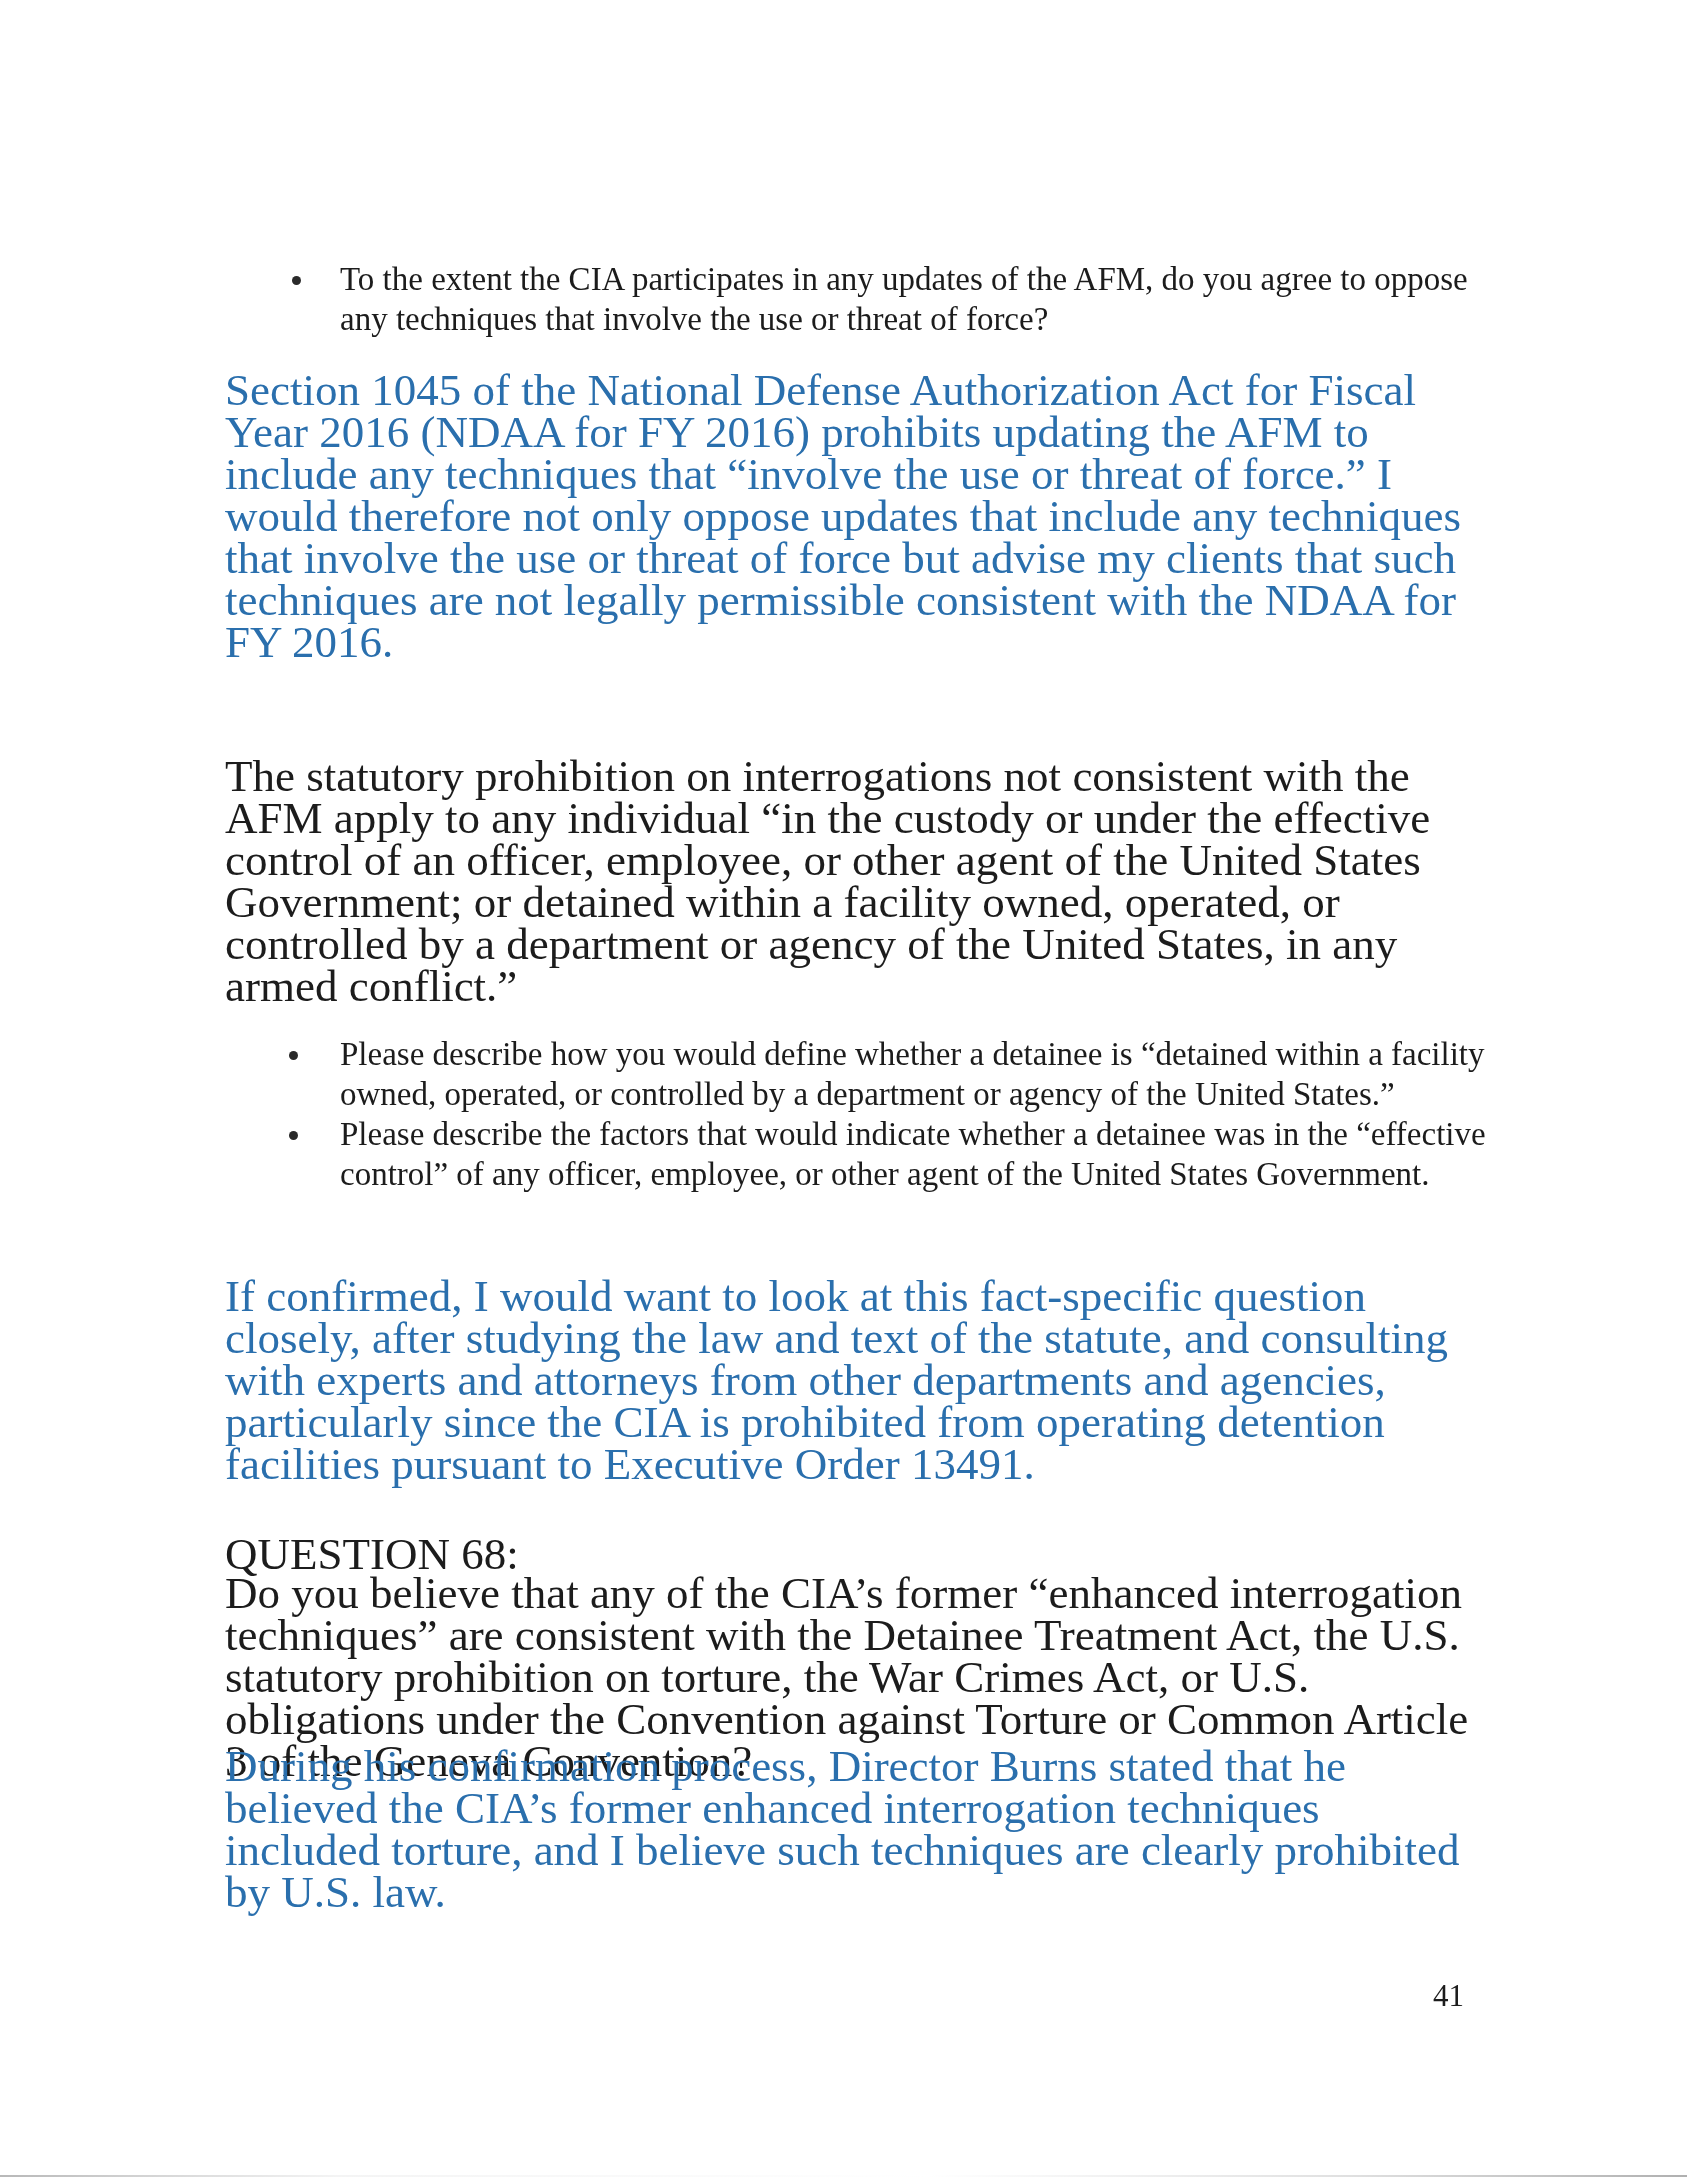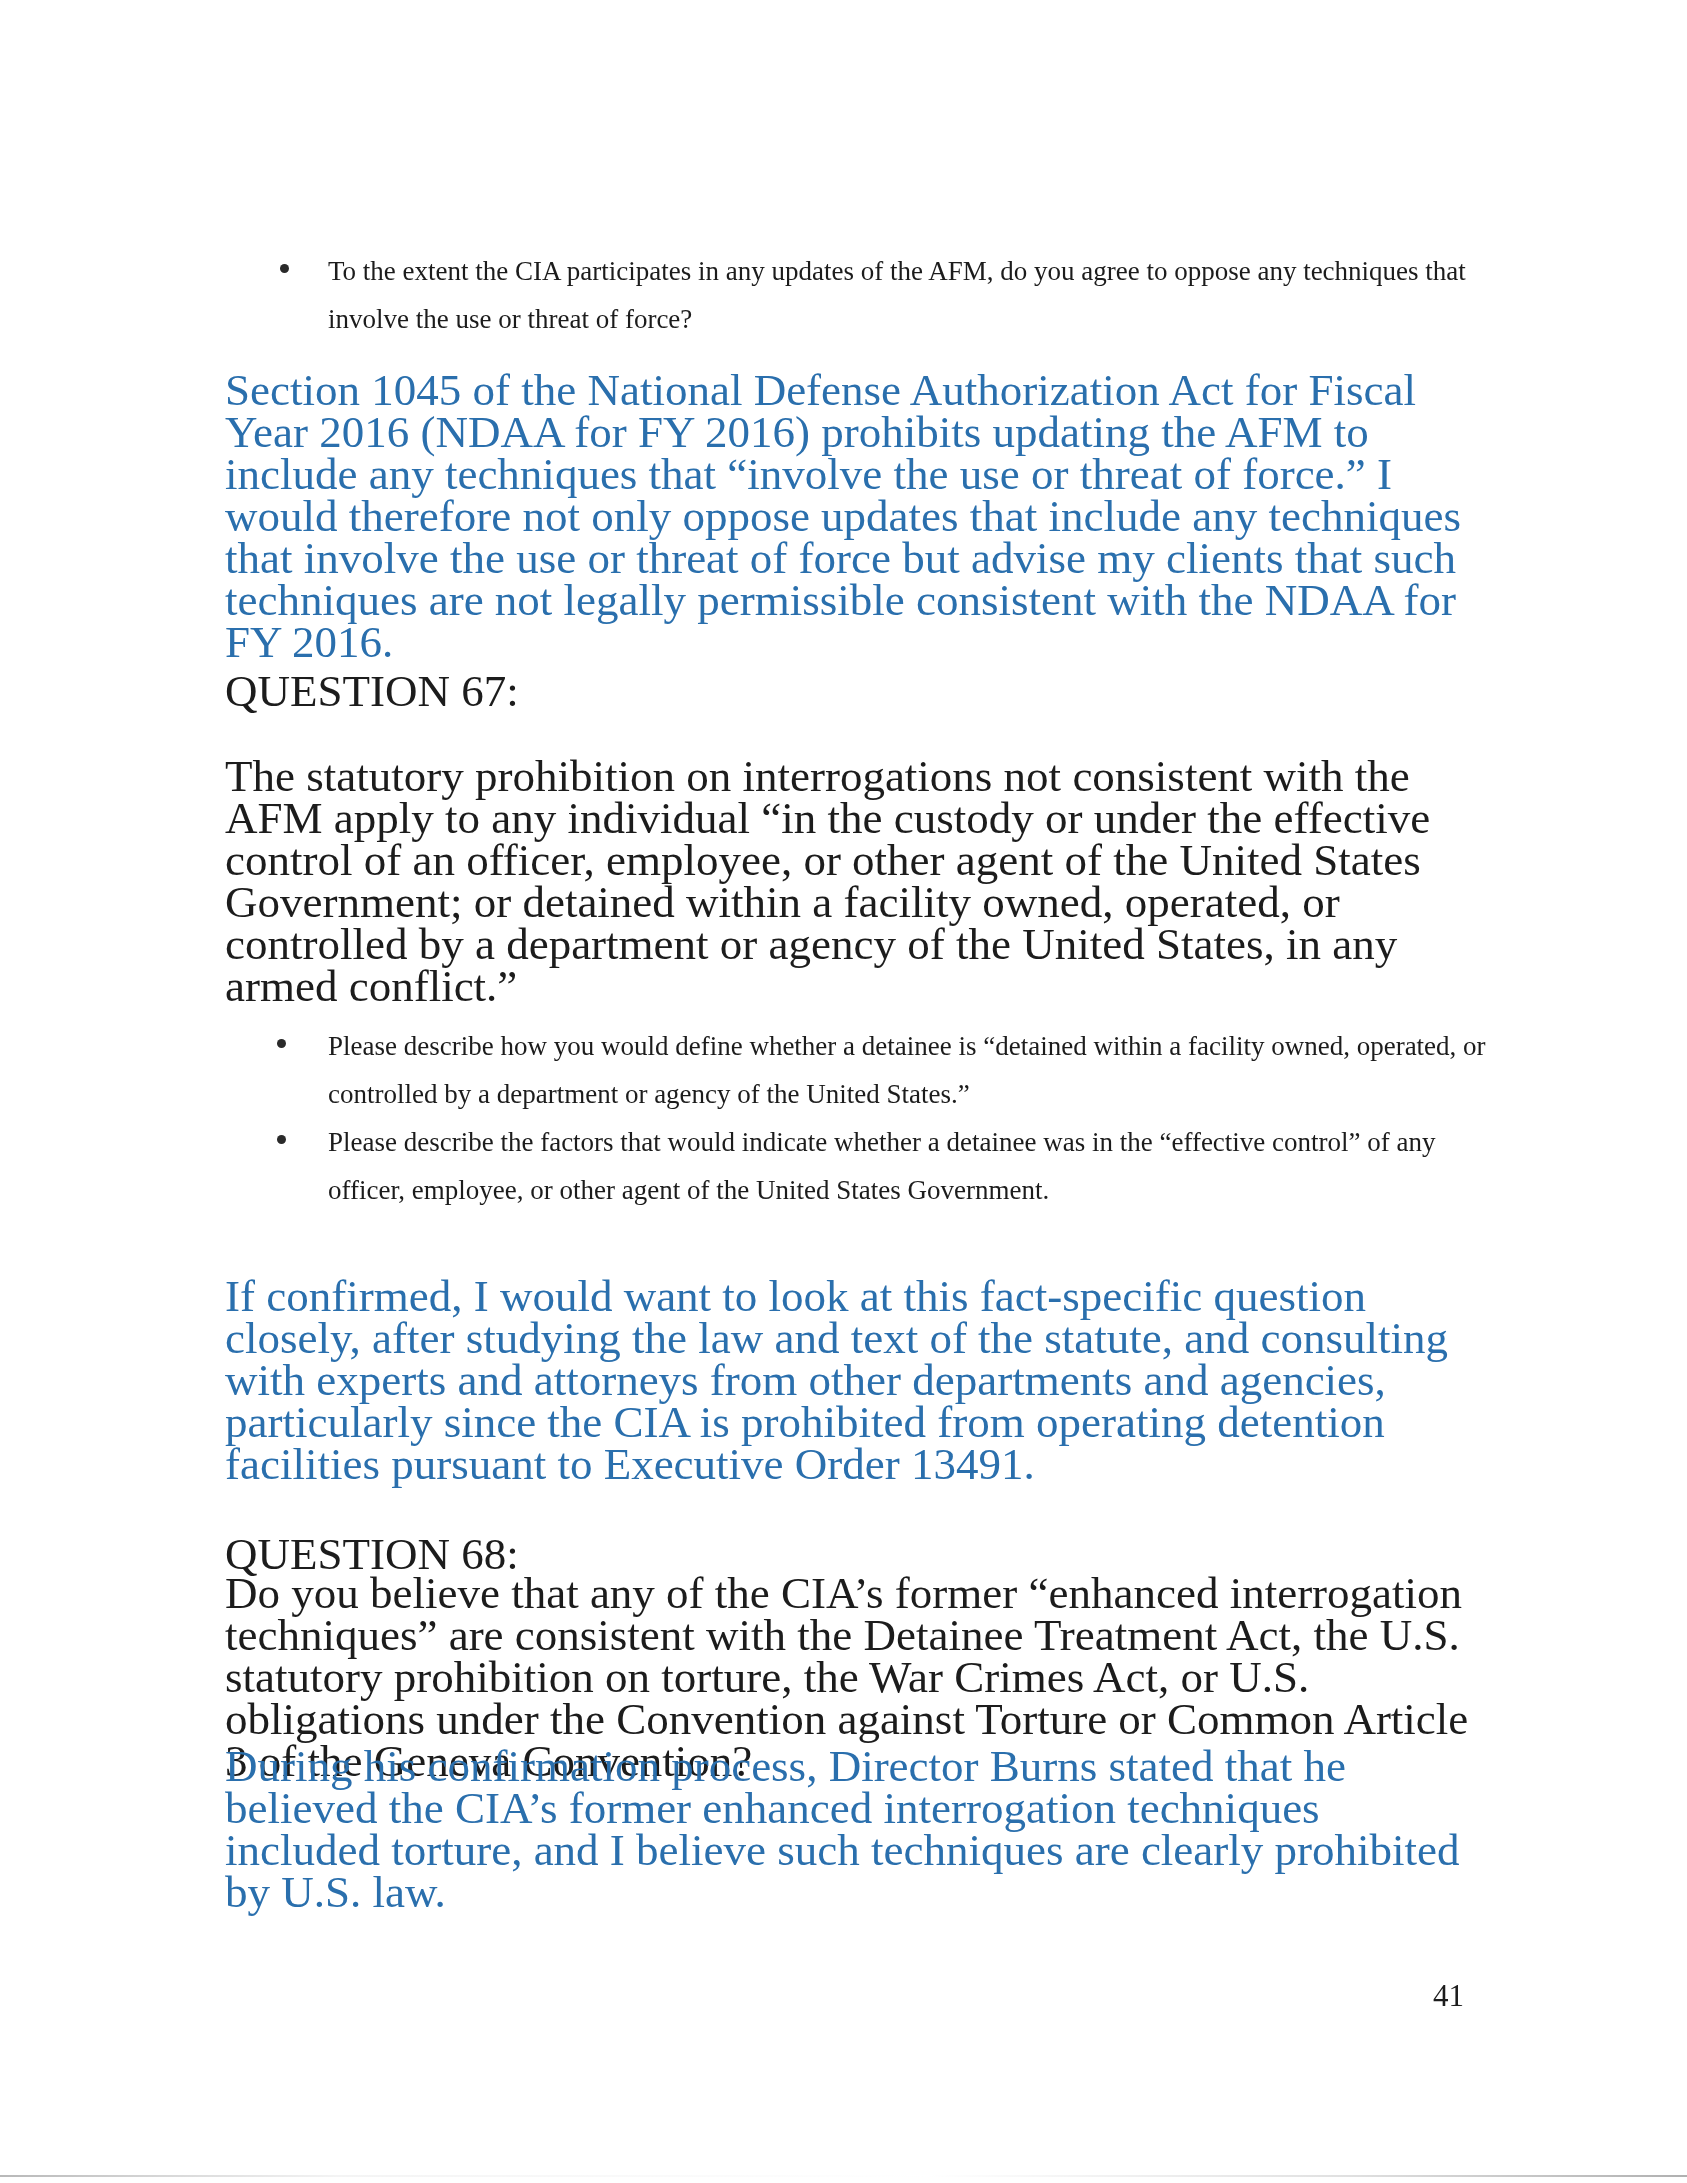--- a/index.html
+++ b/index.html
@@ -5,41 +5,40 @@
   html, body { margin: 0; padding: 0; background: #ffffff; }
   body {
     width: 1687px; height: 2183px; position: relative; overflow: hidden;
     font-family: "Liberation Serif", "DejaVu Serif", serif;
     color: #1c1c1c;
   }
   .page { position: absolute; left: 0; top: 0; width: 1687px; height: 2183px; }
   .block { position: absolute; left: 225px; width: 1257px; font-size: 45px; line-height: 42px; margin: 0; }
   .answer { color: #2a6fad; }
   .question-label { letter-spacing: 0; }
-  .bullet-list { position: absolute; left: 225px; width: 1257px; margin: 4px; padding: 0; list-style: none; font-size: 27px; line-height: 48px; }
+  .bullet-list { position: absolute; left: 225px; width: 1257px; margin: 16px; padding: 0; list-style: none; font-size: 33px; line-height: 40px; }
   .bullet-item { position: relative; padding-left: 99px; margin: 0; }
   .bullet-dot { position: absolute; left: 48px; top: 17px; width: 9.3px; height: 9.3px; border-radius: 50%; background: #2a2a2a; }
   .page-number { position: absolute; left: 1433px; top: 1975px; font-size: 31px; line-height: 42px; }
   .bottom-rule { position: absolute; left: 0; top: 2175px; width: 1687px; height: 2px; background: linear-gradient(to right, #b8b8b8 0%, #d8d8d8 10%, #f4f4f4 20%, #ffffff 55%, #e0e0e0 80%, #b0b0b0 100%); }
 </style>
 </head>
 <body>
 
 <div class="page">
 
   <ul class="bullet-list" style="top:243px; left:227px;">
     <li class="bullet-item" style="padding-left:97px;">
       <span class="bullet-dot" style="left:49px;"></span>
       <span>To the extent the CIA participates in any updates of the AFM, do you agree to oppose any techniques that involve the use or threat of force?</span>
     </li>
   </ul>
 
   <p class="block answer" style="top:369px;">Section 1045 of the National Defense Authorization Act for Fiscal Year 2016 (NDAA for FY 2016) prohibits updating the AFM to include any techniques that “involve the use or threat of force.”  I would therefore not only oppose updates that include any techniques that involve the use or threat of force but advise my clients that such techniques are not legally permissible consistent with the NDAA for FY 2016.</p>
 
-  <p class="block question-label" style="top:670px;">QUESTION 67:</p>
 
   <p class="block" style="top:755px;">The statutory prohibition on interrogations not consistent with the AFM apply to any individual “in the custody or under the effective control of an officer, employee, or other agent of the United States Government; or detained within a facility owned, operated, or controlled by a department or agency of the United States, in any armed conflict.”</p>
 
   <ul class="bullet-list" style="top:1018px;">
     <li class="bullet-item">
       <span class="bullet-dot"></span>
       <span>Please describe how you would define whether a detainee is “detained within a facility owned, operated, or controlled by a department or agency of the United States.”</span>
     </li>
     <li class="bullet-item">
       <span class="bullet-dot"></span>

